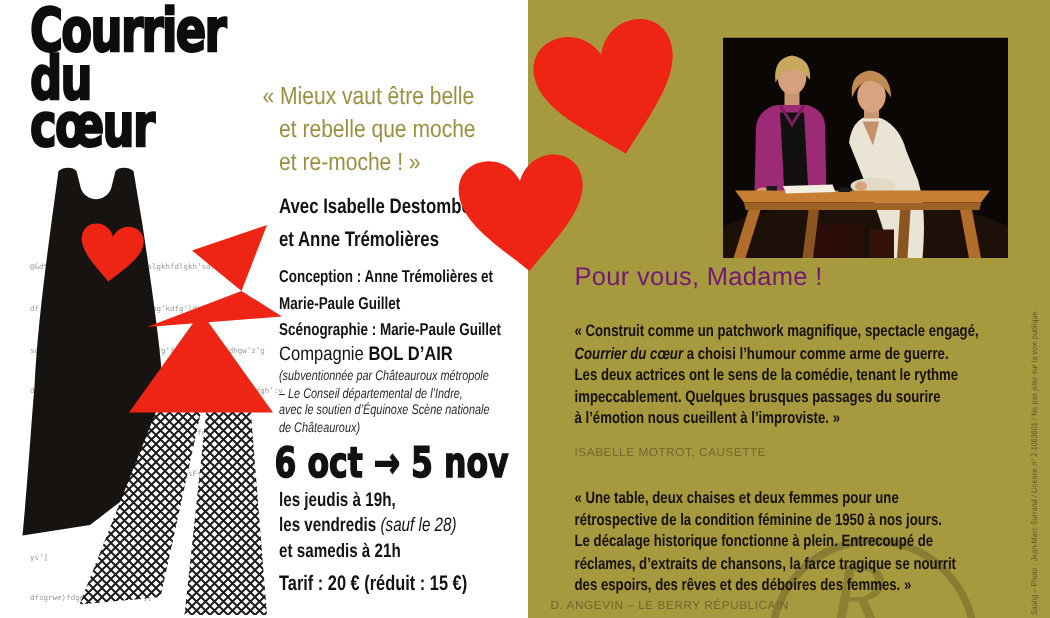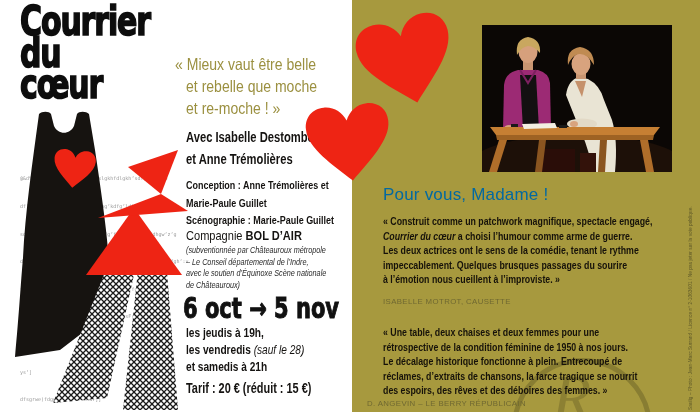--- a/index.html
+++ b/index.html
@@ -24,21 +24,21 @@
   .subsidy{left:186px;top:245px;font-style:italic;font-size:9.3px;line-height:11.6px;color:#2a2a2a;white-space:nowrap;}
   .dates{left:183px;top:292px;font-family:"DejaVu Sans",sans-serif;font-weight:bold;font-size:28px;
          -webkit-text-stroke:1px #111;color:#111;white-space:nowrap;}
   .schedule{left:186px;top:325px;font-weight:bold;font-size:13px;line-height:16.8px;white-space:nowrap;}
   .schedule .note{font-weight:normal;font-style:italic;}
   .tarif{left:186px;top:380px;font-weight:bold;font-size:14px;white-space:nowrap;}
   .letterTexture{left:20px;top:156px;font-family:"DejaVu Sans Mono",monospace;font-size:5px;
                  line-height:9.2px;color:#9a9a9a;white-space:pre;}
 
   .rightPanel{left:352px;top:0;width:348px;height:412px;background:#a7993e;}
-  .heading{left:383px;top:185px;font-size:17px;color:#0369a1;letter-spacing:.2px;white-space:nowrap;}
+  .heading{left:383px;top:175px;font-size:17px;color:#701a75;letter-spacing:.2px;white-space:nowrap;}
   .quote{font-weight:bold;font-size:11px;line-height:14.6px;color:#16120a;white-space:nowrap;}
   .q1{left:383px;top:214px;}
   .q2{left:383px;top:325px;}
   .attr{font-size:7.8px;letter-spacing:.4px;color:#6f6831;white-space:nowrap;}
   .attr1{left:383px;top:297px;}
   .attr2{left:367px;top:399px;}
   .wmCircle{left:512px;top:358px;width:130px;height:130px;border:5px solid rgba(100,90,36,.45);
             border-radius:50%;}
   .wmLetter{left:552px;top:366px;font-family:"Liberation Serif",serif;font-style:italic;
             font-size:64px;color:rgba(100,90,36,.4);line-height:64px;}

